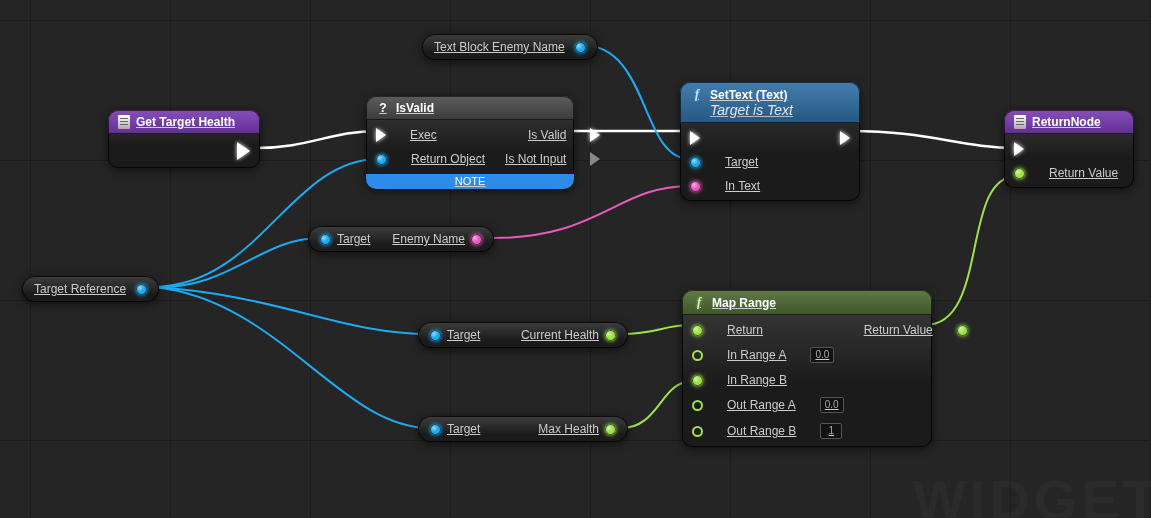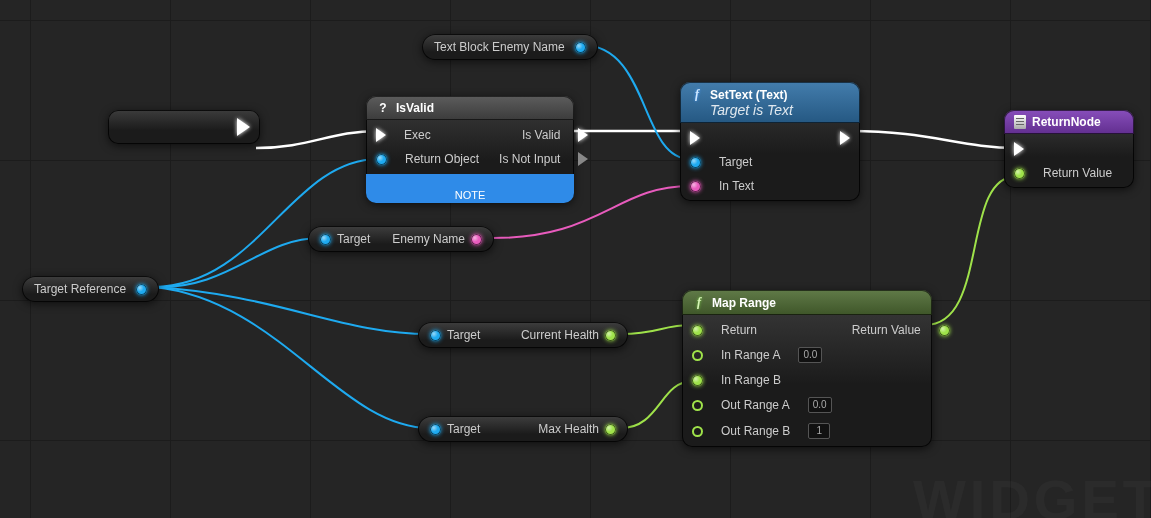--- a/index.html
+++ b/index.html
@@ -30,20 +30,21 @@
     width: 1151px;
     height: 518px;
     pointer-events: none;
   }
 
   .node, .pill {
     position: absolute;
     border-radius: 10px;
     background: linear-gradient(#3c3c3c, #1b1b1b 60%);
     box-shadow: 0 2px 8px rgba(0,0,0,0.6), inset 0 0 0 1px rgba(0,0,0,0.8);
+    text-decoration: underline;
   }
   .node .header {
     border-radius: 10px 10px 0 0;
     padding: 5px 10px 5px 10px;
     display: flex;
     align-items: center;
     gap: 6px;
     color: #fff;
     font-weight: 600;
     font-size: 12px;
@@ -58,30 +59,30 @@
     opacity: 0.85;
   }
   .node .body {
     display: flex;
     justify-content: space-between;
     padding: 8px 10px;
     gap: 20px;
   }
   .col { display: flex; flex-direction: column; gap: 10px; }
   .col.r { align-items: flex-end; }
-  .row { display: flex; align-items: center; gap: 18px; white-space: nowrap; }
+  .row { display: flex; align-items: center; gap: 24px; white-space: nowrap; }
   .row.r { flex-direction: row-reverse; }
 
   .note {
     background: #2f8be8;
     color: #fff;
     text-align: center;
     font-size: 11px;
     border-radius: 0 0 10px 10px;
-    padding: 15px 0 2px;
+    padding: 1px 0 2px;
   }
 
   
   .pin {
     width: 11px; height: 11px;
     border-radius: 50%;
     background: radial-gradient(circle at 35% 35%, #fff8, transparent 40%), var(--pc, #888);
     box-shadow: 0 0 4px var(--pc, #888), inset 0 0 0 1px rgba(0,0,0,0.6);
     flex-shrink: 0;
   }
@@ -189,20 +190,24 @@
   <path d="M 487 238 C 600 240, 615 186, 690 186" stroke="#e85bbd" stroke-width="2" fill="none"></path>
 
   <path d="M 621 334 C 660 334, 660 325, 693 325" stroke="#9fe24a" stroke-width="2" fill="none"></path>
 
   <path d="M 621 428 C 660 428, 660 381, 693 381" stroke="#9fe24a" stroke-width="2" fill="none"></path>
 
   <path d="M 925 325 C 990 325, 960 176, 1017 176" stroke="#9fe24a" stroke-width="2" fill="none"></path>
 </svg>
 
 <div class="node" style="left:108px; top:110px; width:152px; --hc:#7a3ab3;">
+  <div class="header">
+    <span class="icon-doc"></span>
+    <span>Get Target Health</span>
+  </div>
   <div class="body">
     <div class="col"></div>
     <div class="col r">
       <div class="row r">
           <span class="exec-pin big"></span>
         </div>
     </div>
   </div>
 </div>
 

